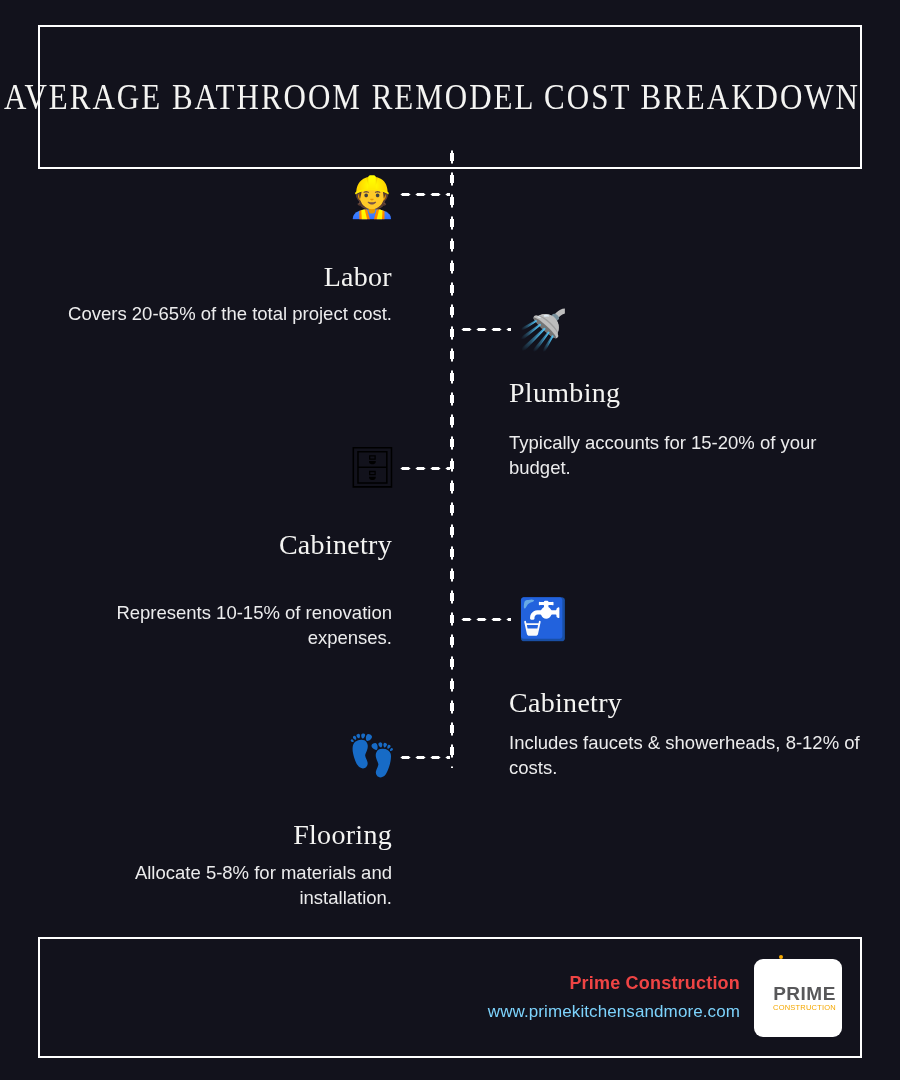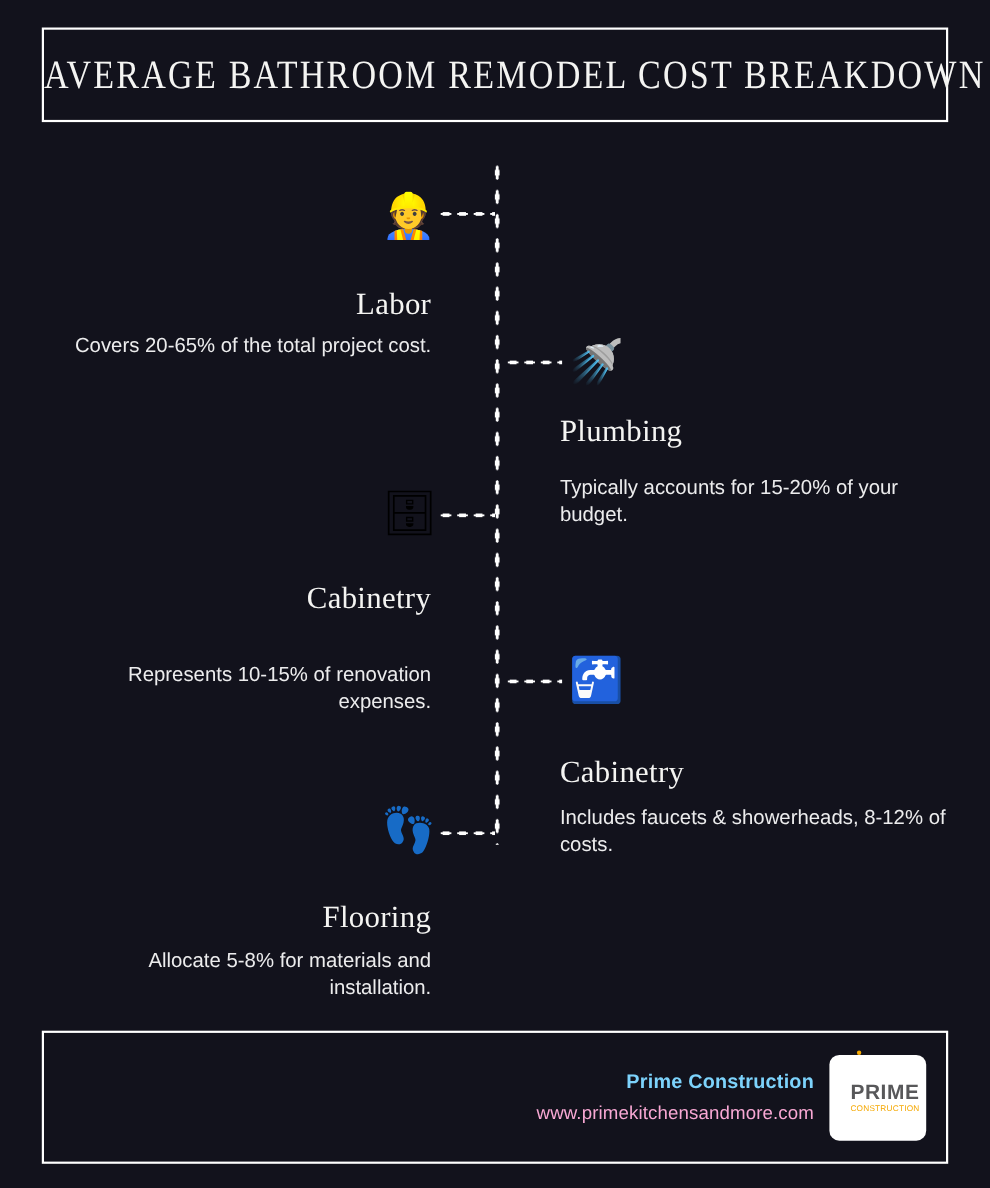--- a/index.html
+++ b/index.html
@@ -19,26 +19,26 @@
     inset: 0;
     background: #12121c;
   }
 
   
   .title-banner {
     position: absolute;
     left: 38px;
     top: 25px;
     width: 824px;
-    height: 86px;
+    height: 144px;
     border: 2px solid #ffffff;
     box-sizing: border-box;
     display: flex;
     align-items: center;
-    justify-content: flex-start;
+    justify-content: flex-end;
   }
   .title-text {
     color: #f4f4f2;
     font-family: "Liberation Serif", "DejaVu Serif", serif;
     font-size: 31px;
     letter-spacing: 2.0px;
     text-transform: uppercase;
     white-space: nowrap;
     transform: scaleY(1.18);
     font-weight: 400;
@@ -139,29 +139,29 @@
     gap: 14px;
   }
   .footer-texts {
     display: flex;
     flex-direction: column;
     align-items: flex-end;
     justify-content: center;
     gap: 8px;
   }
   .brand-name {
-    color: #7dd3fc;
+    color: #ef4444;
     font-size: 18px;
     font-weight: bold;
     letter-spacing: 0.2px;
     white-space: nowrap;
     margin-left: 20px;
   }
   .brand-site {
-    color: #f9a8d4;
+    color: #7dd3fc;
     font-size: 17px;
     letter-spacing: 0.1px;
     white-space: nowrap;
   }
   .logo-box {
     width: 75px;
     height: 78px;
     background: #ffffff;
     border-radius: 9px;
     display: flex;

